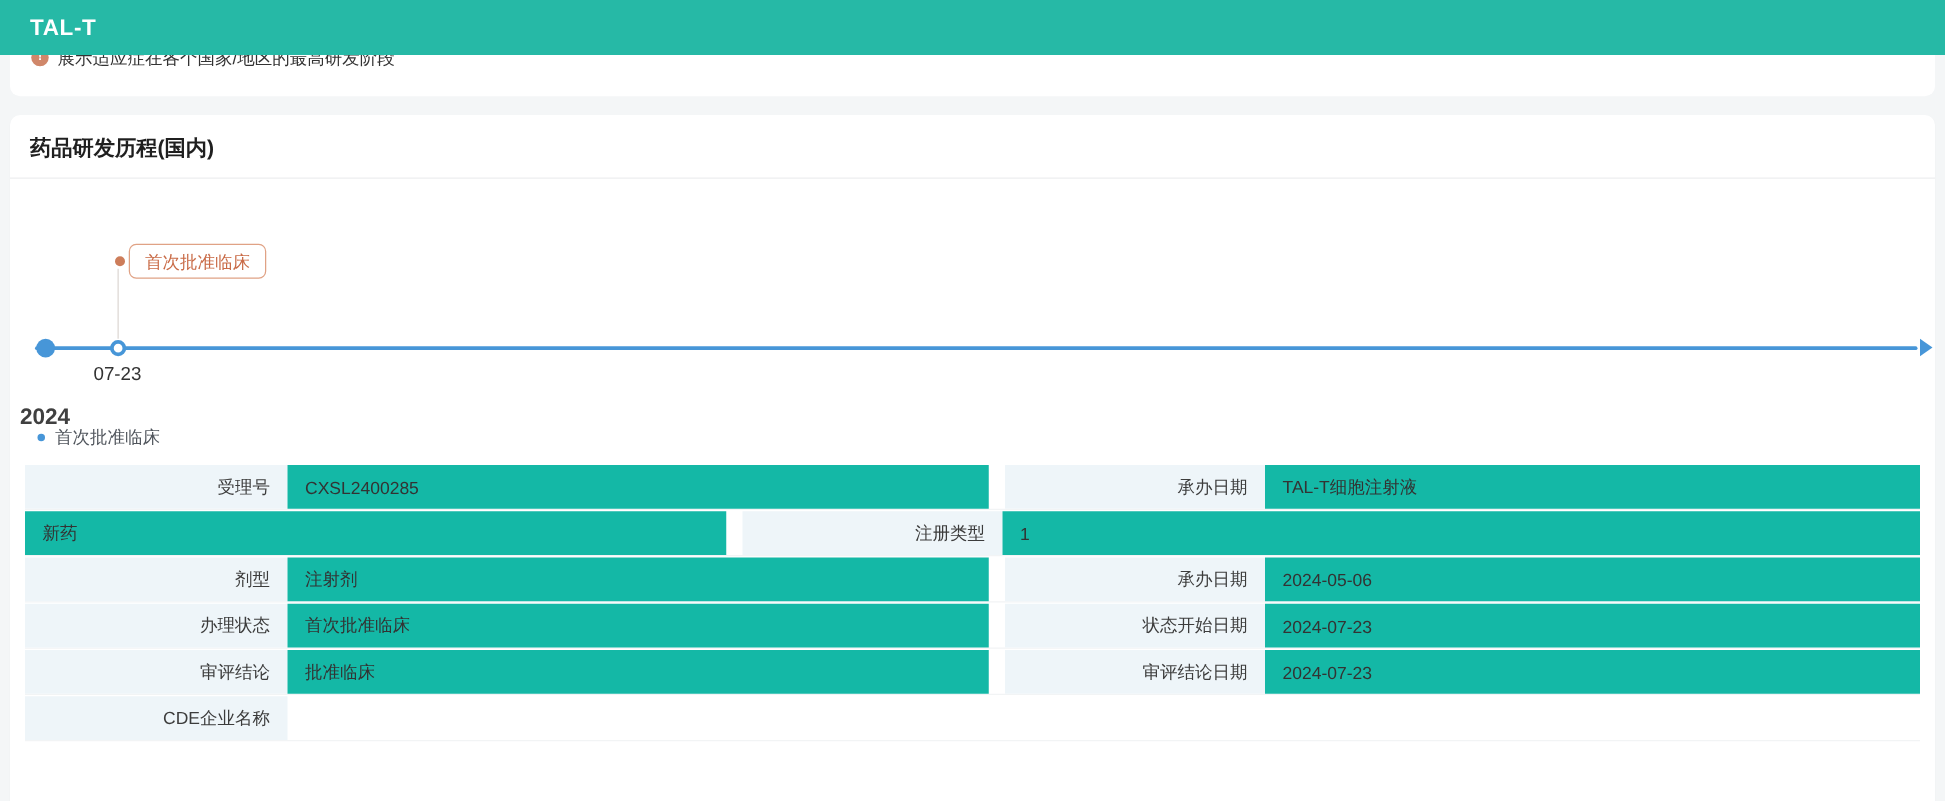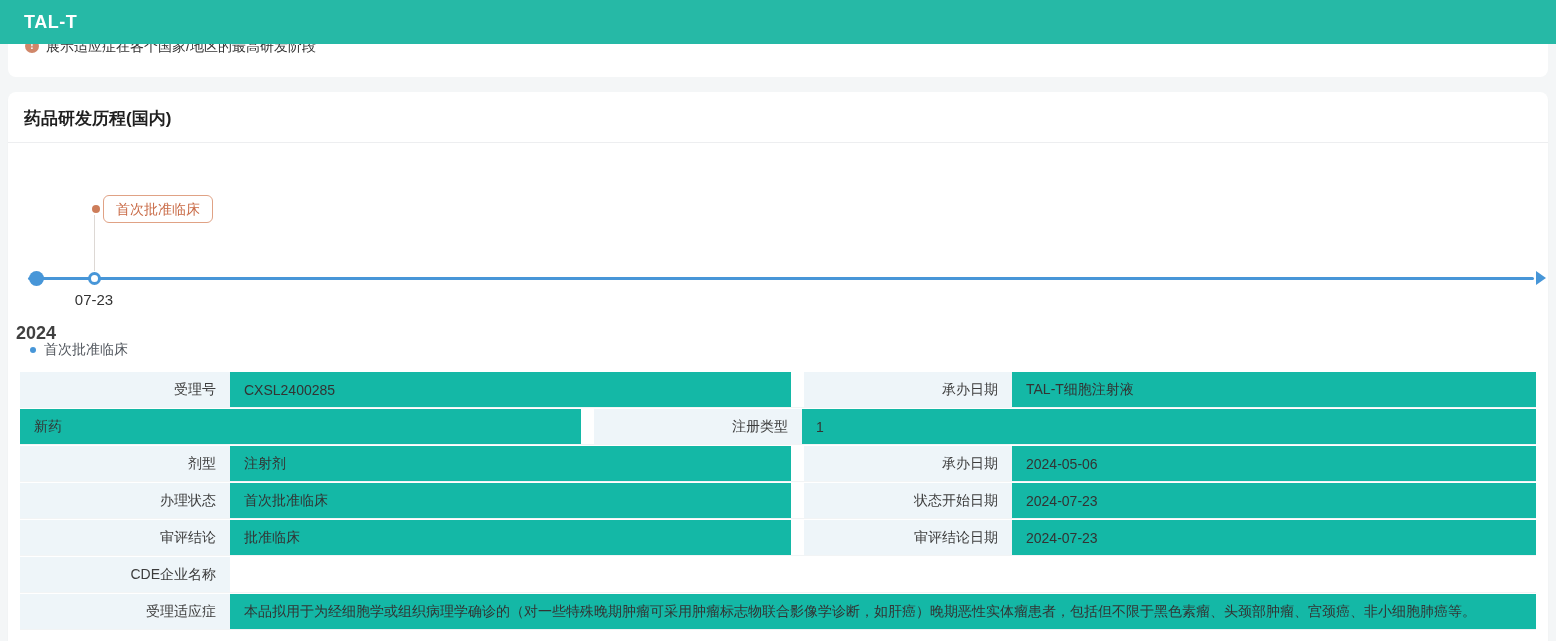--- a/index.html
+++ b/index.html
@@ -191,19 +191,15 @@
       <div class="val lv">批准临床</div>
       <div class="spacer"></div>
       <div class="lbl r">审评结论日期</div>
       <div class="val grow">2024-07-23</div>
     </div>
 
     <div class="trow">
       <div class="lbl">CDE企业名称</div>
     </div>
 
-    <div class="trow">
-      <div class="lbl">受理适应症</div>
-      <div class="val grow">本品拟用于为经细胞学或组织病理学确诊的（对一些特殊晚期肿瘤可采用肿瘤标志物联合影像学诊断，如肝癌）晚期恶性实体瘤患者，包括但不限于黑色素瘤、头颈部肿瘤、宫颈癌、非小细胞肺癌等。</div>
-    </div>
 
   </div>
 </div>
 
 </body></html>

